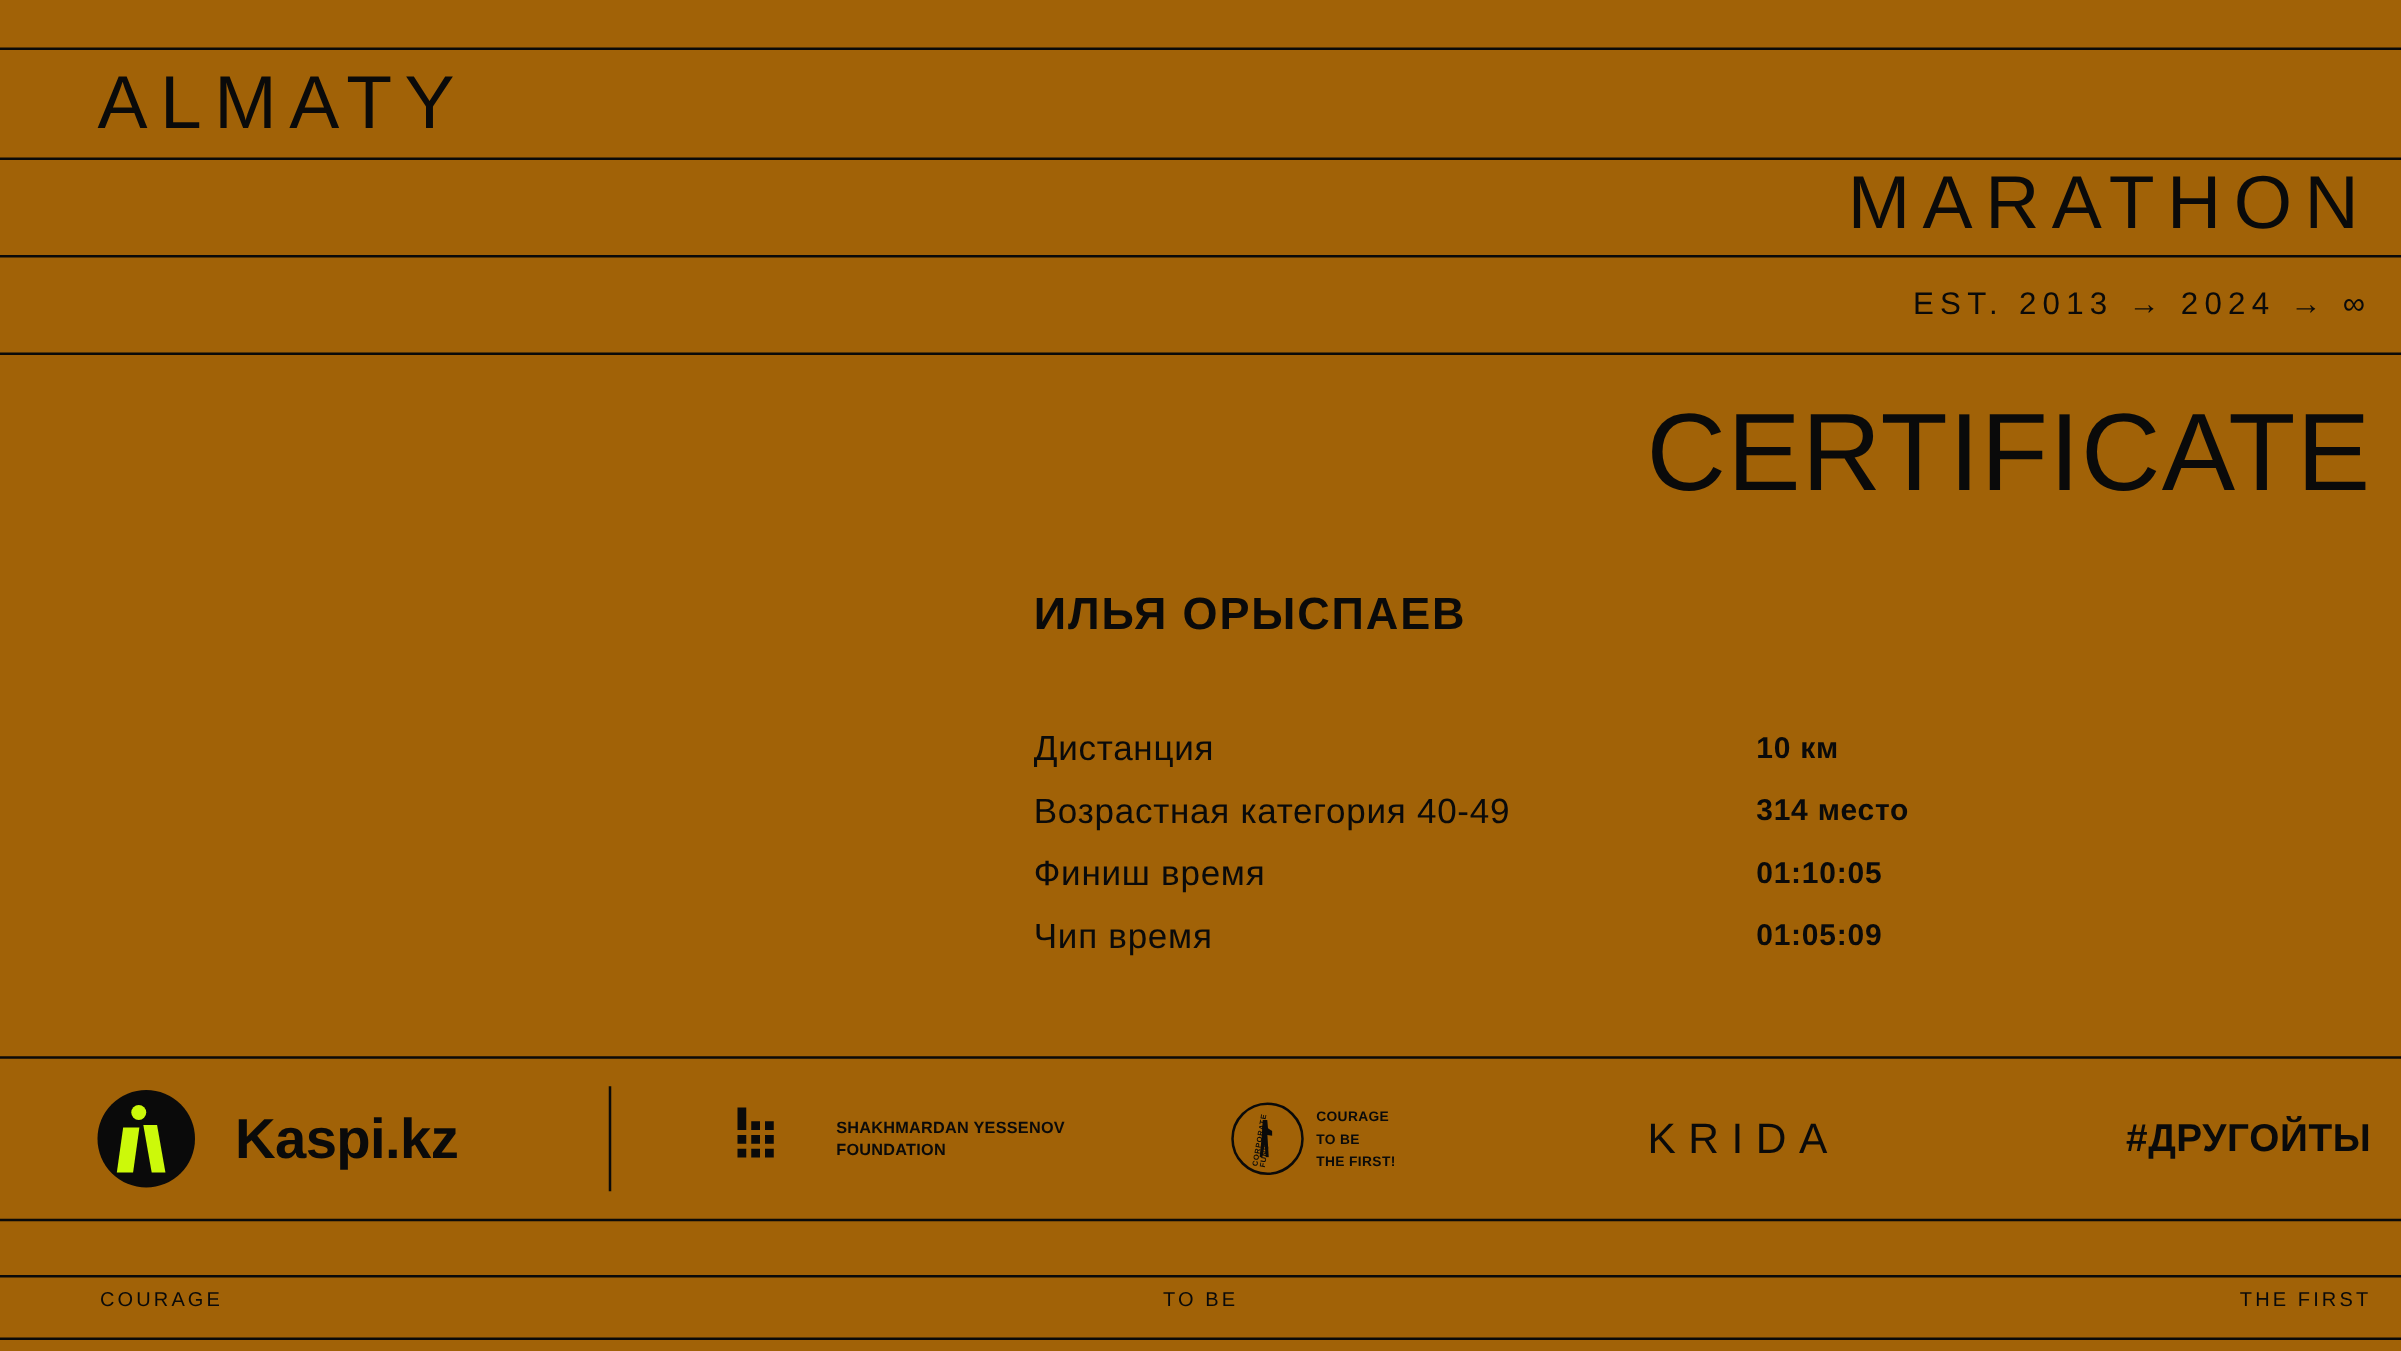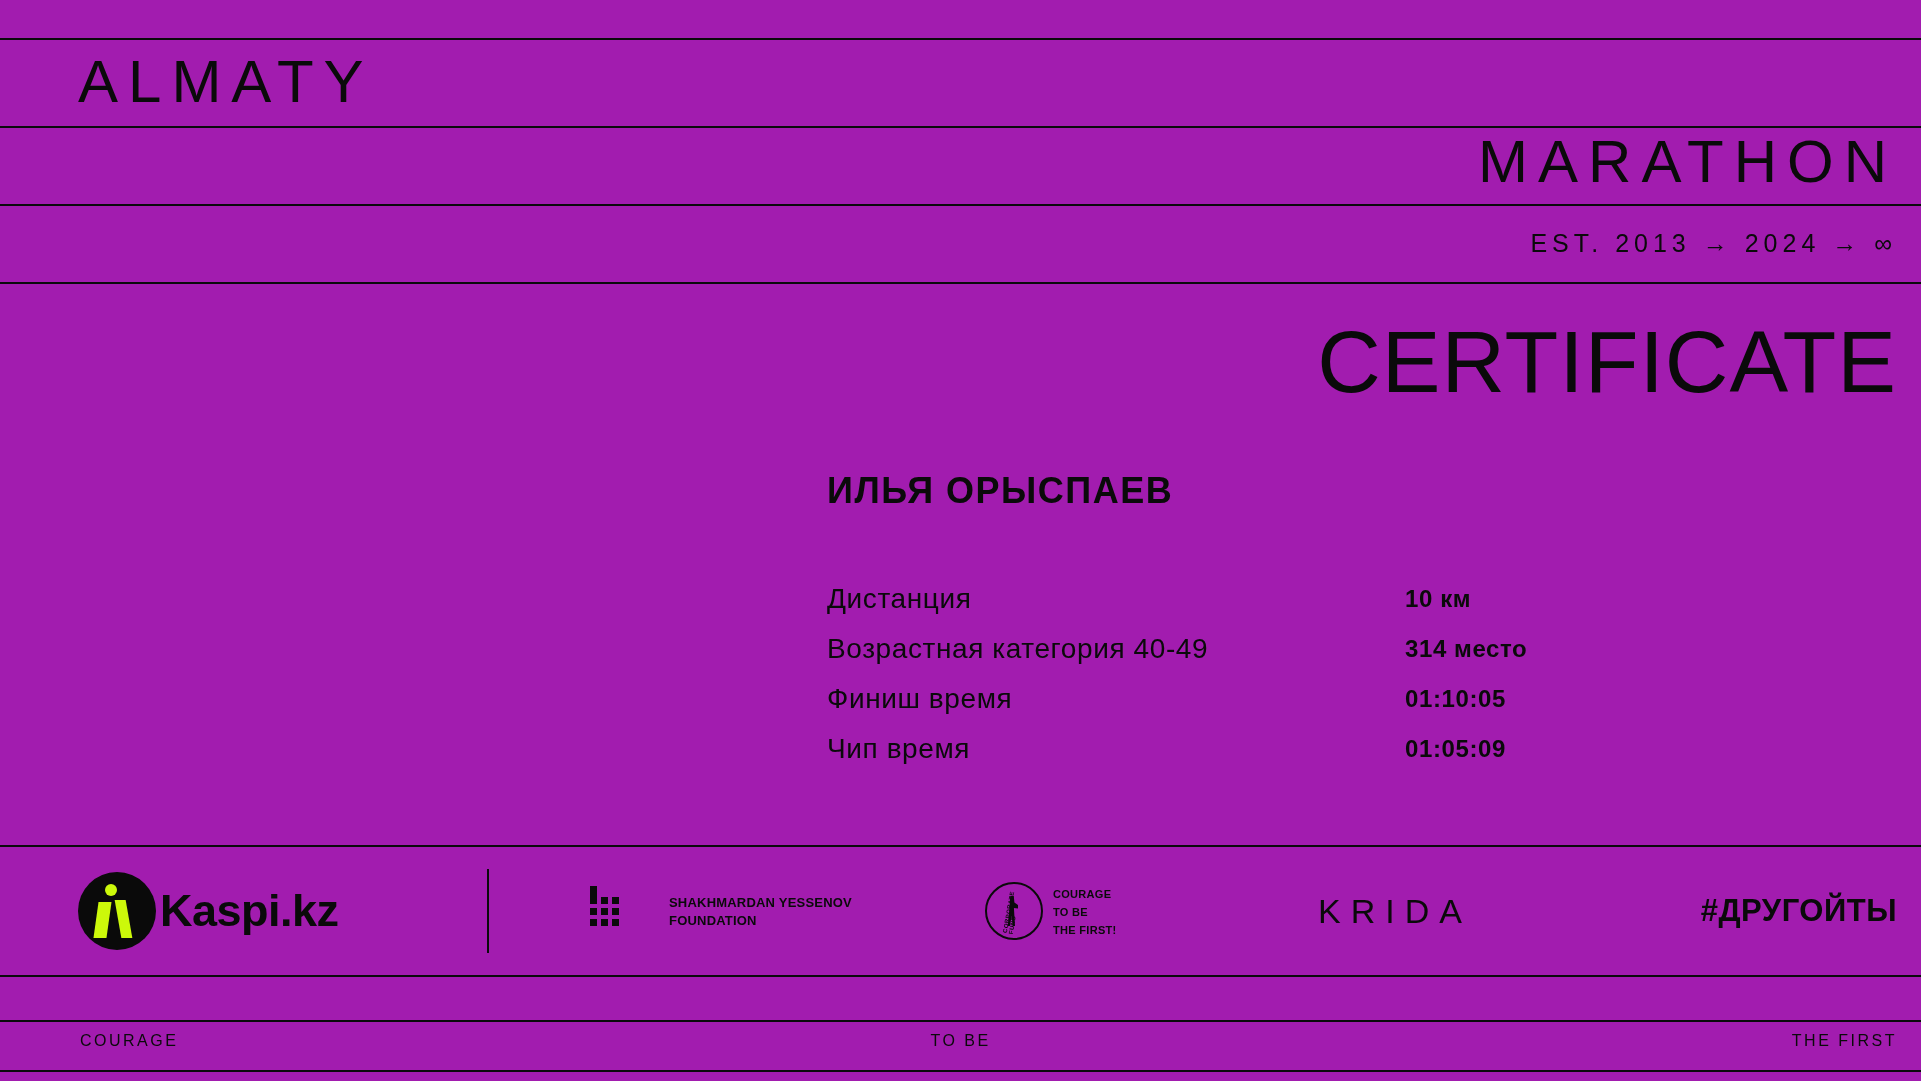--- a/index.html
+++ b/index.html
@@ -7,21 +7,21 @@
     width: 1921px;
     height: 1081px;
     background: #ccf90a;
     font-family: "Liberation Sans", sans-serif;
     overflow: hidden;
   }
   .certificate {
     position: relative;
     width: 1921px;
     height: 1081px;
-    background: #a21caf;
+    background: #a16207;
     color: #0a0a0a;
   }
 
   
   .rule {
     position: absolute;
     left: 0;
     width: 100%;
     height: 2px;
     background: #0a0a0a;
@@ -120,21 +120,21 @@
     width: 100%;
     height: 128px;
     display: flex;
     align-items: center;
   }
   .sponsor-kaspi {
     position: absolute;
     left: 78px;
     display: flex;
     align-items: center;
-    gap: 4px;
+    gap: 32px;
   }
   .kaspi-mark {
     width: 78px;
     height: 78px;
     border-radius: 50%;
     background: #0a0a0a;
     position: relative;
   }
   .kaspi-mark::before {
     content: "";

